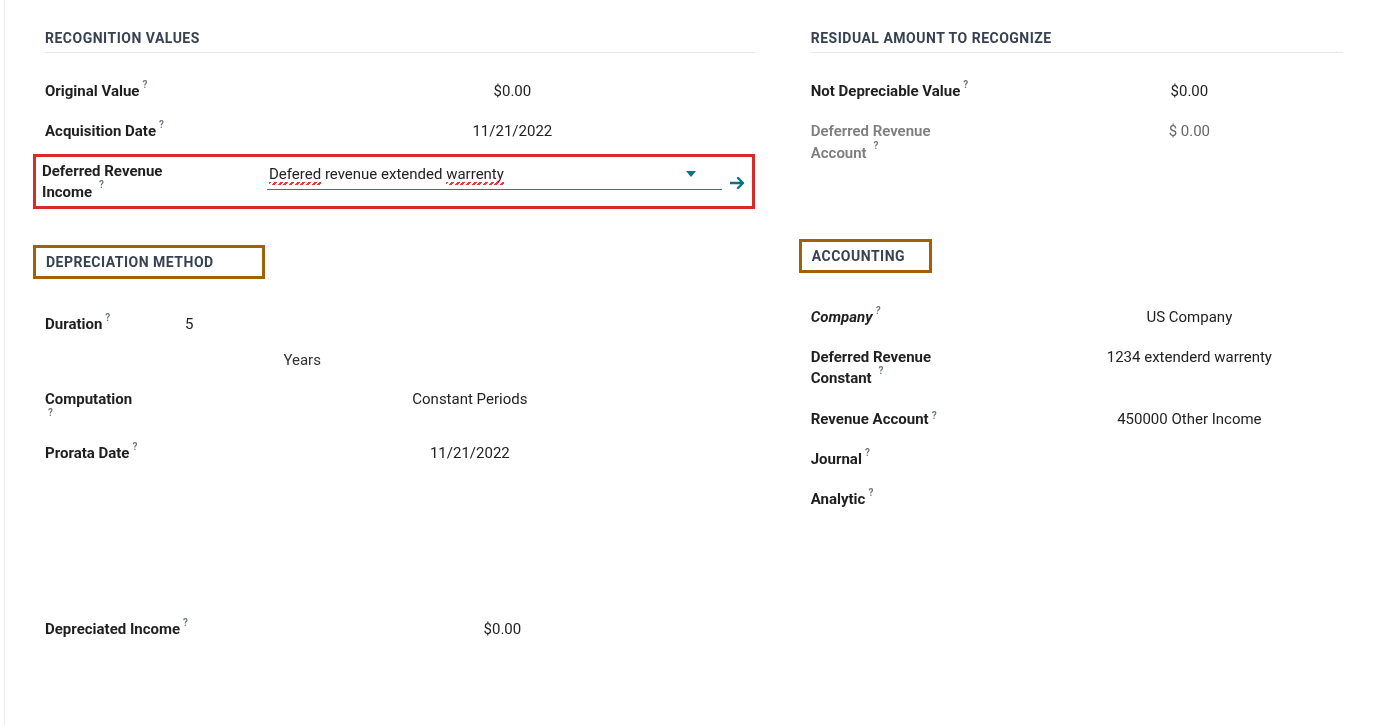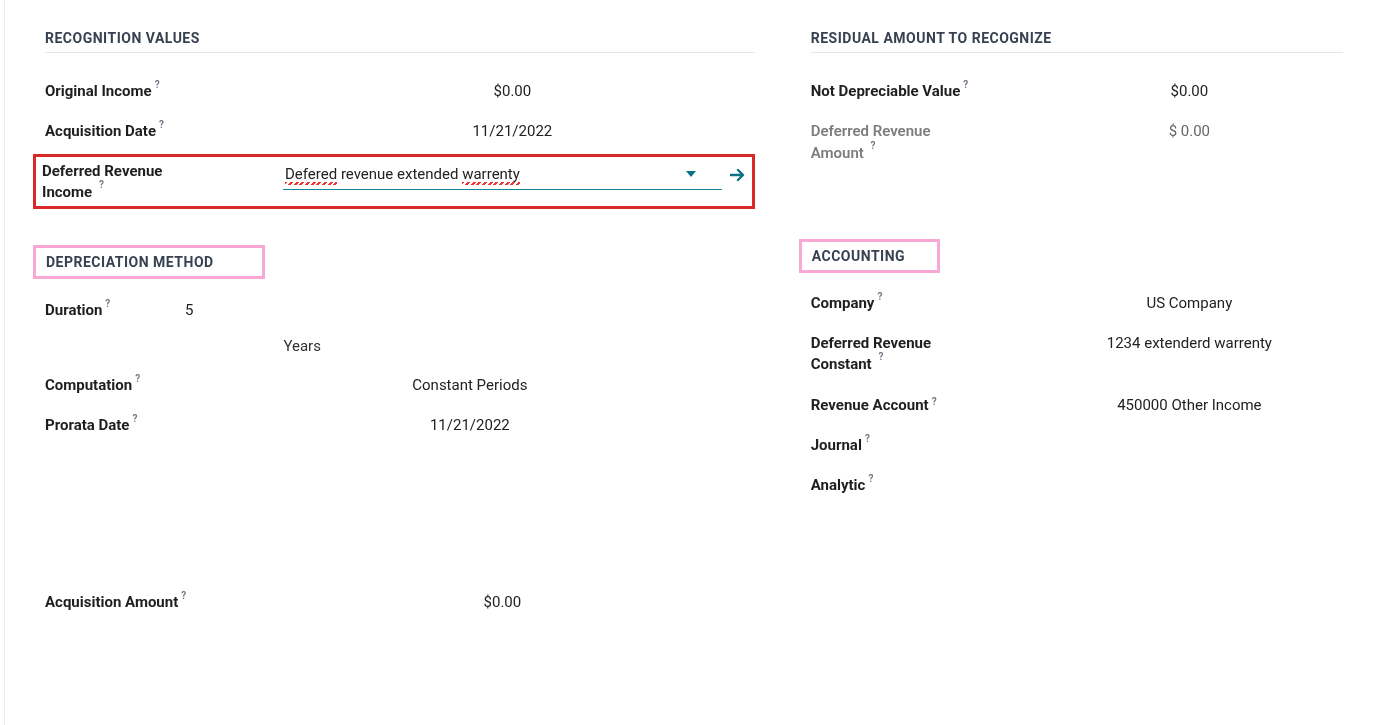--- a/index.html
+++ b/index.html
@@ -72,23 +72,22 @@
     padding: 4px 6px;
     margin: 2px 0 0 -12px;
     position: relative;
     display: flex;
     align-items: flex-start;
   }
   .drm-row .label-cell { width: 225px; }
   .drm-select-wrap {
     flex: 1;
     display: flex;
-    align-items: center;
+    align-items: flex-end;
     gap: 8px;
-    margin-left: 16px;
   }
   .drm-select {
     flex: 1;
     border: none;
     border-bottom: 1px solid #138496;
     padding: 4px 26px 6px 2px;
     font-size: 15px;
     position: relative;
   }
   .drm-arrow {
@@ -110,43 +109,43 @@
     background-image: repeating-linear-gradient(135deg,
       #e11 0, #e11 2px, transparent 2px, transparent 4px);
     opacity: 0.85;
   }
 
   .duration-row .value-cell { display:flex; gap:90px; }
   .duration-unit { color:#333;margin-top:36px; }
 
   .hl-title {
     display:inline-block;
-    border:3px solid #f9a8d4;
+    border:3px solid #a16207;
     padding:6px 48px 6px 10px;
     margin-left:-12px;
-    margin-bottom:14px;
+    margin-bottom:28px;
   }
   .hl-title .section-title { border:none; margin:0; padding:0; }
 
   .left-border { border-left:1px solid #eee; }
 </style>
 </head>
 <body>
 
 <div class="page">
   <div class="left-border" style="position:absolute;left:4px;top:0;bottom:0;width:1px;"></div>
 
   <div class="col-left">
 
     <div class="section">
       <div class="section-title">RECOGNITION VALUES</div>
 
       <div class="row">
         <div class="label-cell">
-          <span>Original Income</span>
+          <span>Original Value</span>
           <sup class="qmark">?</sup>
         </div>
         <div class="value-cell">$0.00</div>
       </div>
 
       <div class="row">
         <div class="label-cell">
           <span>Acquisition Date</span>
           <sup class="qmark">?</sup>
         </div>
@@ -192,21 +191,21 @@
           <span>Duration</span>
           <sup class="qmark">?</sup>
         </div>
         <div class="value-cell">
           <span>5</span>
           <span class="duration-unit">Years</span>
         </div>
       </div>
 
       <div class="row">
-        <div class="label-cell" style="width:140px;">
+        <div class="label-cell" style="width:140px;flex-direction:column;">
           <span>Computation</span>
           <sup class="qmark">?</sup>
         </div>
         <div class="value-cell">Constant Periods</div>
       </div>
 
       <div class="row">
         <div class="label-cell" style="width:140px;">
           <span>Prorata Date</span>
           <sup class="qmark">?</sup>
@@ -214,21 +213,21 @@
         <div class="value-cell">11/21/2022</div>
       </div>
     </div>
 
     <div style="height:100px;"></div>
 
     <div class="section">
 
       <div class="row">
         <div class="label-cell" style="width:205px;">
-          <span>Acquisition Amount</span>
+          <span>Depreciated Income</span>
           <sup class="qmark">?</sup>
         </div>
         <div class="value-cell">$0.00</div>
       </div>
     </div>
 
   </div>
 
   <div class="col-right">
 
@@ -240,38 +239,38 @@
           <span>Not Depreciable Value</span>
           <sup class="qmark">?</sup>
         </div>
         <div class="value-cell">$0.00</div>
       </div>
 
       <div class="row">
         <div class="label-cell muted" style="width:225px; flex-direction:column; align-items:flex-start;">
           <div><span>Deferred Revenue</span></div>
           <div>
-            <span>Amount</span>
+            <span>Account</span>
             <sup class="qmark">?</sup>
           </div>
         </div>
         <div class="value-cell value-muted">$ 0.00</div>
       </div>
     </div>
 
     <div style="height:30px;"></div>
 
     <div class="section">
-      <div class="hl-title" style="padding-right:32px;text-align:right;">
+      <div class="hl-title" style="padding-right:24px;text-align:right;">
         <div class="section-title">ACCOUNTING</div>
       </div>
       <div style="margin-top:-14px; margin-bottom:10px;"></div>
 
       <div class="row">
-        <div class="label-cell" style="width:225px;">
+        <div class="label-cell" style="width:225px;font-style:italic;">
           <span>Company</span>
           <sup class="qmark">?</sup>
         </div>
         <div class="value-cell">US Company</div>
       </div>
 
       <div class="row">
         <div class="label-cell" style="width:225px; flex-direction:column; align-items:flex-start;">
           <div><span>Deferred Revenue</span></div>
           <div>

